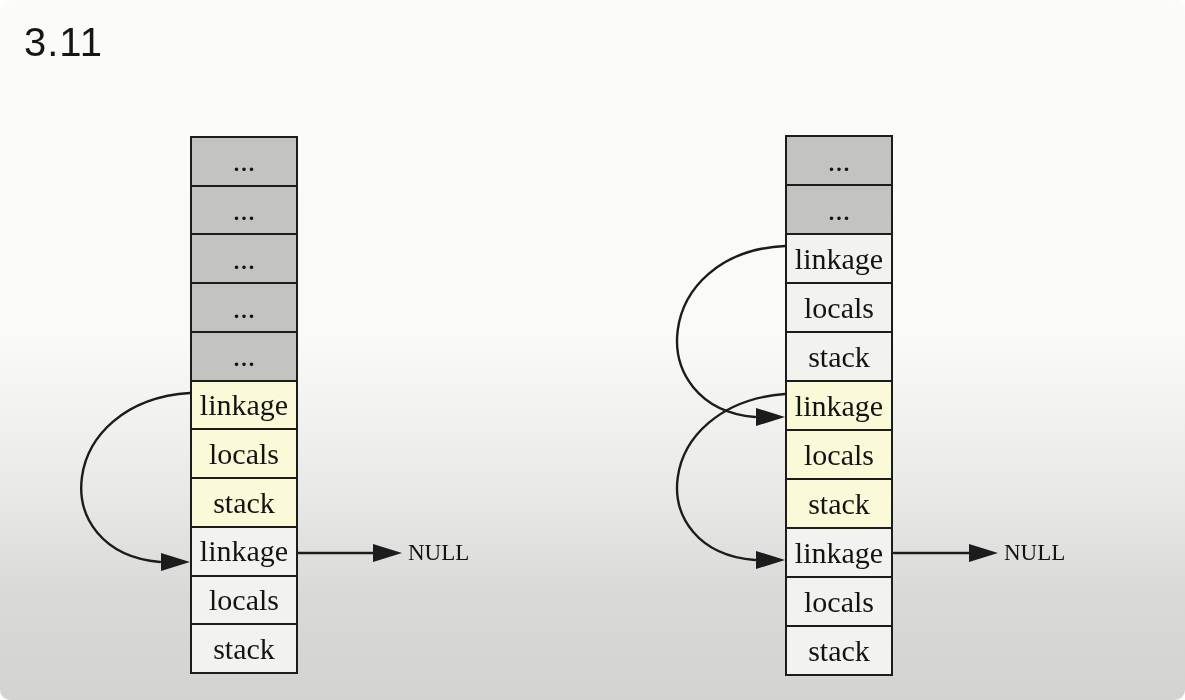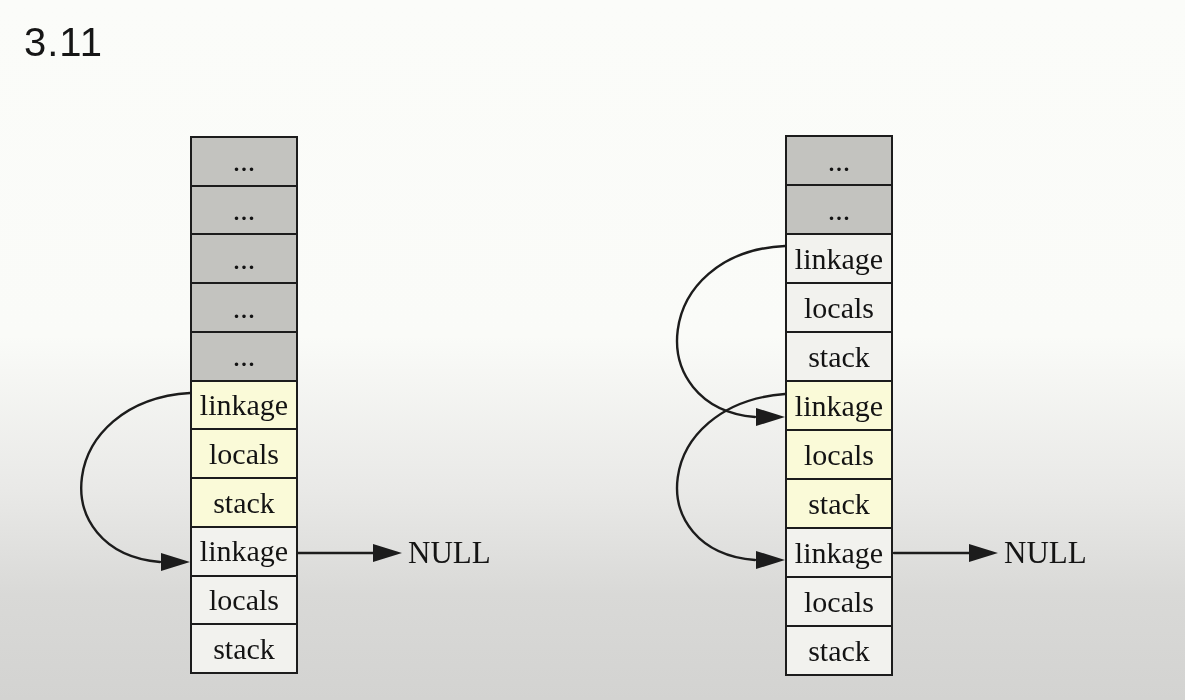--- a/index.html
+++ b/index.html
@@ -2,20 +2,21 @@
 <html><head>
 <meta charset="utf-8">
 <style>
   html,body{margin:0;padding:0;}
   .canvas{
     position:relative;
     width:1185px;height:700px;
     overflow:hidden;
     background:linear-gradient(180deg,#fbfcf9 0%,#fafbf8 48%,#e9e9e7 70%,#d9d9d7 85%,#d3d3d1 100%);
     font-family:"Liberation Serif", serif;
+    border-radius:10px;
   }
   .slide-title{
     position:absolute;left:24px;top:20px;
     font-family:"Liberation Sans", sans-serif;
     font-size:40px;color:#161616;letter-spacing:1px;
   }
   .stack{
     position:absolute;
     width:108px;
     border:2px solid #1c1c1c;
@@ -31,21 +32,21 @@
     font-size:30px;color:#131313;
     overflow:hidden;
   }
   .cell:last-child{border-bottom:none;}
   .arrow-layer{
     position:absolute;left:0;top:0;width:1185px;height:700px;
     pointer-events:none;
   }
   .null-label{
     position:absolute;
-    font-size:31px;color:#141414;
+    font-size:23px;color:#141414;
     transform:translateY(-54%);
   }
   .null-left{left:408px;top:554px;}
   .null-right{left:1004px;top:554px;}
 </style>
 </head>
 <body>
 
 <div class="canvas">
 

